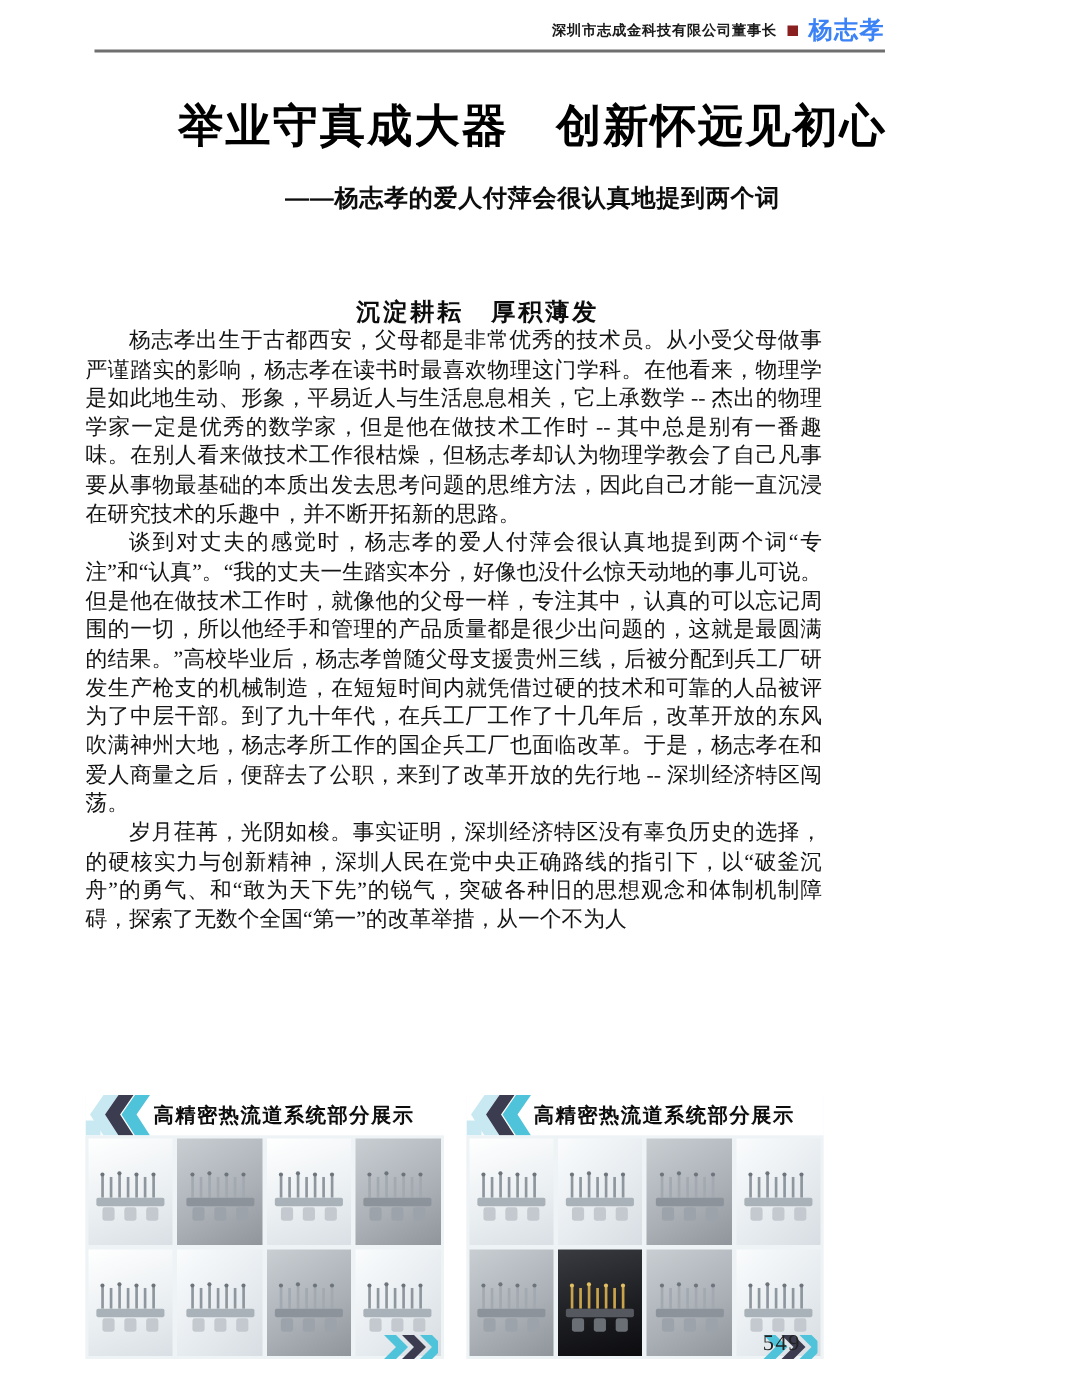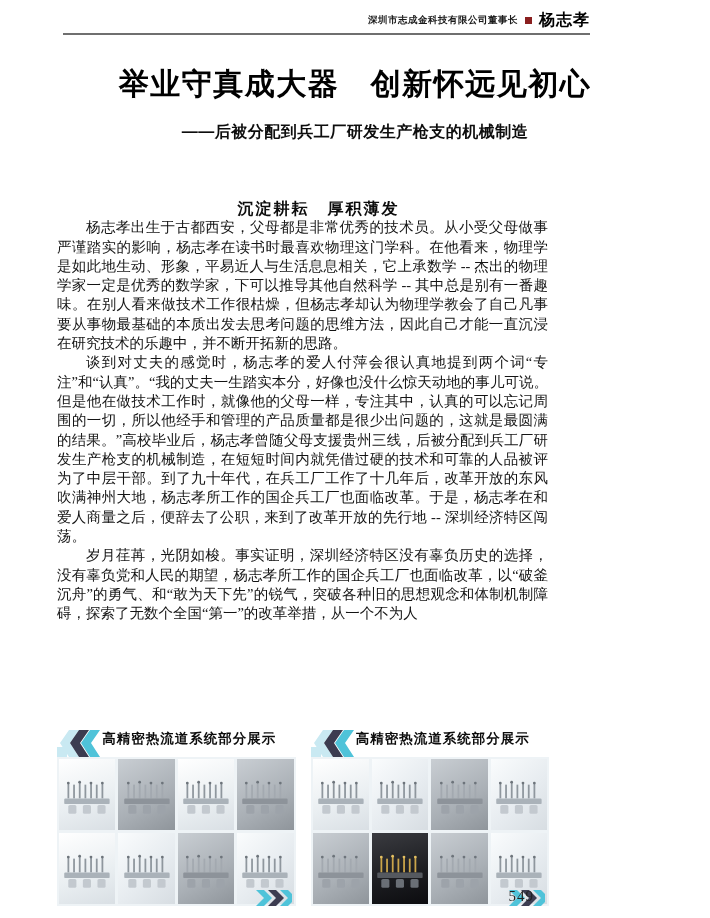--- a/index.html
+++ b/index.html
@@ -6,21 +6,21 @@
   body{width:710px;height:918px;background:#ffffff;position:relative;
        font-family:"Liberation Serif","DejaVu Serif",serif;color:#111;}
   .page{position:absolute;inset:0;width:604px;height:918px;background:#fff;overflow:hidden;}
 
   
   .runhead{position:absolute;top:10px;right:14px;display:flex;align-items:center;gap:7px;}
   .runhead .company{font-family:"Liberation Sans","DejaVu Sans",sans-serif;font-weight:bold;
        font-size:9.5px;color:#1a1a1a;letter-spacing:.5px;}
   .runhead .sq{width:7px;height:7px;background:#8a1f1f;display:inline-block;}
   .runhead .person{font-family:"Liberation Sans","DejaVu Sans",sans-serif;font-weight:bold;
-       font-size:16px;color:#000000;letter-spacing:1px;}
+       font-size:16px;color:#3b82f6;letter-spacing:1px;}
   .rule{position:absolute;left:63px;right:14px;top:33px;height:2px;background:#6f6f6f;}
 
   
   .title{position:absolute;top:64px;left:0;width:710px;text-align:center;
        font-size:30px;font-weight:700;letter-spacing:1.5px;color:#000000;}
   .subtitle{position:absolute;top:122px;left:0;width:710px;text-align:center;
        font-family:"Liberation Sans","DejaVu Sans",sans-serif;font-weight:bold;
        font-size:16px;color:#0d0d0d;letter-spacing:.5px;}
 
   
@@ -29,21 +29,21 @@
   .bodytext p{margin:0;text-indent:2em;}
   .sechead{margin:24px 0 15px 0;text-align:center;text-indent:0;
        font-family:Liberation Serif, serif;font-weight:bold;
        font-size:16px;letter-spacing:2px;color:#0d0d0d;}
 
   
   .gallery{position:absolute;left:57px;right:55px;top:730px;height:176px;
        display:flex;gap:15px;}
   .panel{flex:1;position:relative;background:#f3f7fa;}
   .panel-header{position:relative;height:27px;background:#fff;display:flex;
-       justify-content:center;}
+       align-items:center;justify-content:center;}
   .panel-caption{font-family:"Liberation Sans","DejaVu Sans",sans-serif;font-weight:bold;
        font-size:13.5px;color:#0d0d0d;letter-spacing:1px;padding-left:26px;}
   .deco-tl{position:absolute;left:0;top:0;}
   .deco-br{position:absolute;right:4px;bottom:0;}
   .grid{position:absolute;left:0;right:0;top:27px;bottom:0;
        display:grid;grid-template-columns:repeat(4,1fr);grid-template-rows:1fr 1fr;
        gap:3px;padding:2px;box-sizing:border-box;background:#eef3f6;}
   .cell{--pin:#8f979e;--tip:#6d747b;--base:#aab2b9;--cyl:#c3c9cf;
        background:linear-gradient(135deg,#fafcfd 0%,#e7ecf0 55%,#d7dde2 100%);
        display:flex;align-items:flex-end;justify-content:center;overflow:hidden;}
@@ -63,27 +63,27 @@
 <div class="page">
 
   <div class="runhead">
     <span class="company">深圳市志成金科技有限公司董事长</span>
     <span class="sq"></span>
     <span class="person">杨志孝</span>
   </div>
   <div class="rule"></div>
 
   <div class="title">举业守真成大器　创新怀远见初心</div>
-  <div class="subtitle">——后被分配到兵工厂研发生产枪支的机械制造</div>
+  <div class="subtitle">——杨志孝的爱人付萍会很认真地提到两个词</div>
 
   <div class="bodytext">
     <p class="sechead">沉淀耕耘　厚积薄发</p>
-    <p>杨志孝出生于古都西安，父母都是非常优秀的技术员。从小受父母做事严谨踏实的影响，杨志孝在读书时最喜欢物理这门学科。在他看来，物理学是如此地生动、形象，平易近人与生活息息相关，它上承数学 -- 杰出的物理学家一定是优秀的数学家，下可以推导其他自然科学 -- 其中总是别有一番趣味。在别人看来做技术工作很枯燥，但杨志孝却认为物理学教会了自己凡事要从事物最基础的本质出发去思考问题的思维方法，因此自己才能一直沉浸在研究技术的乐趣中，并不断开拓新的思路。</p>
+    <p>杨志孝出生于古都西安，父母都是非常优秀的技术员。从小受父母做事严谨踏实的影响，杨志孝在读书时最喜欢物理这门学科。在他看来，物理学是如此地生动、形象，平易近人与生活息息相关，它上承数学 -- 杰出的物理学家一定是优秀的数学家，但是他在做技术工作时 -- 其中总是别有一番趣味。在别人看来做技术工作很枯燥，但杨志孝却认为物理学教会了自己凡事要从事物最基础的本质出发去思考问题的思维方法，因此自己才能一直沉浸在研究技术的乐趣中，并不断开拓新的思路。</p>
     <p>谈到对丈夫的感觉时，杨志孝的爱人付萍会很认真地提到两个词“专注”和“认真”。“我的丈夫一生踏实本分，好像也没什么惊天动地的事儿可说。但是他在做技术工作时，就像他的父母一样，专注其中，认真的可以忘记周围的一切，所以他经手和管理的产品质量都是很少出问题的，这就是最圆满的结果。”高校毕业后，杨志孝曾随父母支援贵州三线，后被分配到兵工厂研发生产枪支的机械制造，在短短时间内就凭借过硬的技术和可靠的人品被评为了中层干部。到了九十年代，在兵工厂工作了十几年后，改革开放的东风吹满神州大地，杨志孝所工作的国企兵工厂也面临改革。于是，杨志孝在和爱人商量之后，便辞去了公职，来到了改革开放的先行地 -- 深圳经济特区闯荡。</p>
-    <p>岁月荏苒，光阴如梭。事实证明，深圳经济特区没有辜负历史的选择，没有辜负党和人民的期望，杨志孝所工作的国企兵工厂也面临改革，以“破釜沉舟”的勇气、和“敢为天下先”的锐气，突破各种旧的思想观念和体制机制障碍，探索了无数个全国“第一”的改革举措，从一个不为人</p>
+    <p>岁月荏苒，光阴如梭。事实证明，深圳经济特区没有辜负历史的选择，的硬核实力与创新精神，深圳人民在党中央正确路线的指引下，以“破釜沉舟”的勇气、和“敢为天下先”的锐气，突破各种旧的思想观念和体制机制障碍，探索了无数个全国“第一”的改革举措，从一个不为人</p>
   </div>
 
   <div class="gallery">
 
     <div class="panel">
       <div class="panel-header">
         <svg class="deco-tl" width="48" height="27" viewBox="0 0 48 27">
           <polygon points="12,0 22,0 13,13 22,27 12,27 3,13" fill="#c9e9f2"></polygon>
           <polygon points="22,0 32,0 23,13 32,27 22,27 13,13" fill="#3c3c50"></polygon>
           <polygon points="33,0 43,0 34,13 43,27 33,27 24,13" fill="#4fc3d9"></polygon>

